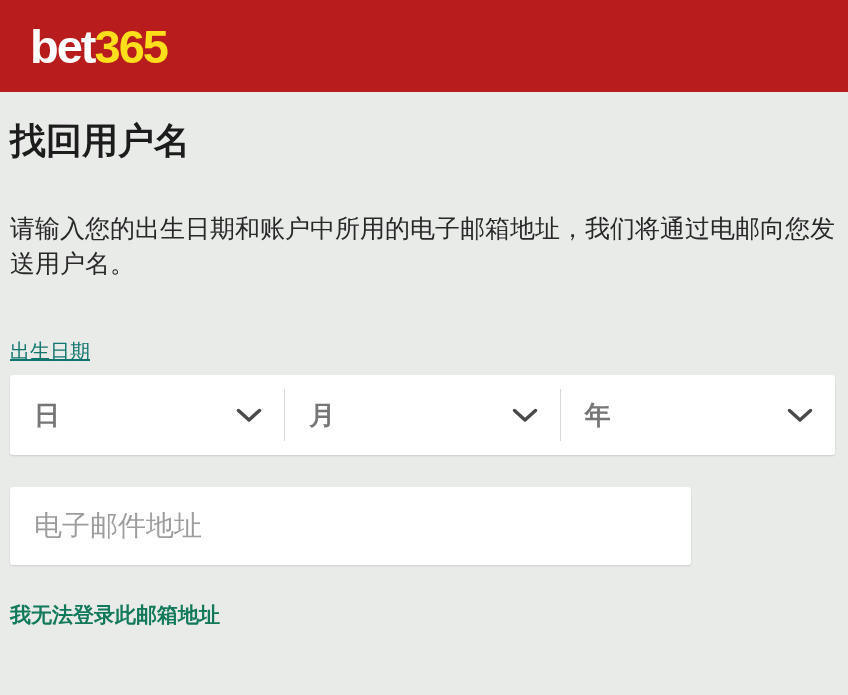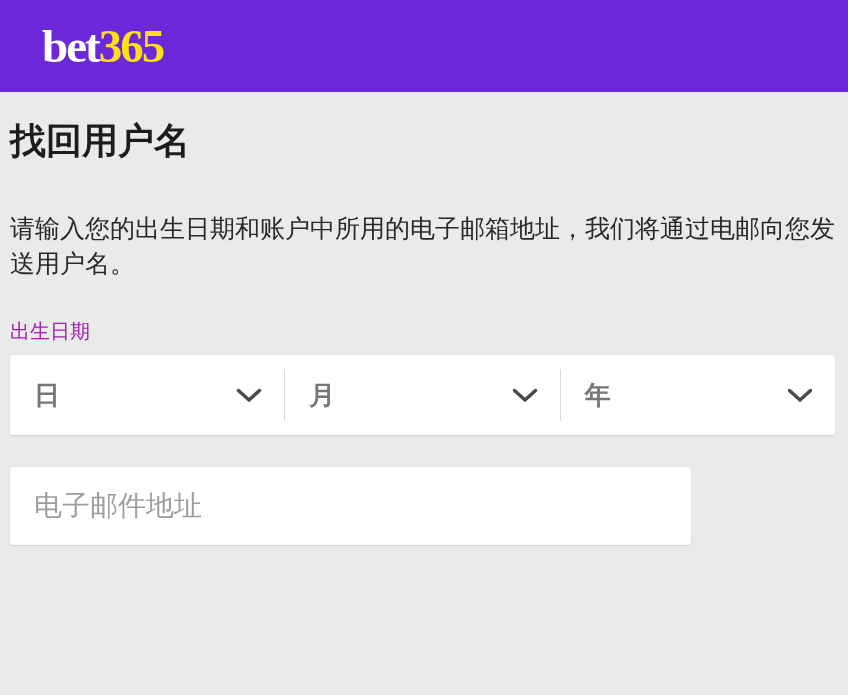--- a/index.html
+++ b/index.html
@@ -5,25 +5,24 @@
   * { box-sizing: border-box; }
   html, body { margin: 0; padding: 0; }
   body {
     width: 848px; height: 695px;
     background: #e9ebe9;
     font-family: "Liberation Sans", "DejaVu Sans", sans-serif;
     overflow: hidden;
   }
   .header {
     height: 92px;
-    background: #6d28d9;
+    background: #b91c1c;
     display: flex;
     align-items: center;
-    padding-left: 42px;
-    font-family: Liberation Serif, serif;
+    padding-left: 30px;
   }
   .logo {
     font-size: 47px;
     font-weight: bold;
     letter-spacing: -2px;
     line-height: 1;
     cursor: pointer;
     user-select: none;
   }
   .logo-bet { color: #ffffff; }
@@ -39,24 +38,25 @@
     color: #1c1c1c;
     line-height: 1.25;
   }
   .instruction {
     margin: 48px 0 0 0;
     font-size: 25px;
     color: #282828;
     line-height: 1.4;
   }
   .field-label {
-    margin-top: 36px;
+    margin-top: 56px;
     font-size: 20px;
-    color: #a21caf;
+    color: #0f766e;
     line-height: 1.4;
+    text-decoration: underline;
   }
   .card {
     background: #ffffff;
     border-radius: 3px;
     box-shadow: 0 1px 2px rgba(0,0,0,0.12);
   }
   .dob-row {
     margin-top: 10px;
     height: 80px;
     width: 825px;
@@ -163,14 +163,15 @@
       <span class="chev">
         <svg width="26" height="15" viewBox="0 0 26 15">
             <polyline points="2.5,2.5 13,12 23.5,2.5" fill="none" stroke="#4a4a4a" stroke-width="3.5" stroke-linecap="round" stroke-linejoin="round"></polyline>
           </svg>
       </span>
     </div>
   </div>
 
   <input class="email-input" type="text" placeholder="电子邮件地址" style="">
 
+  <a class="link">我无法登录此邮箱地址</a>
 
 </div>
 
 </body></html>

